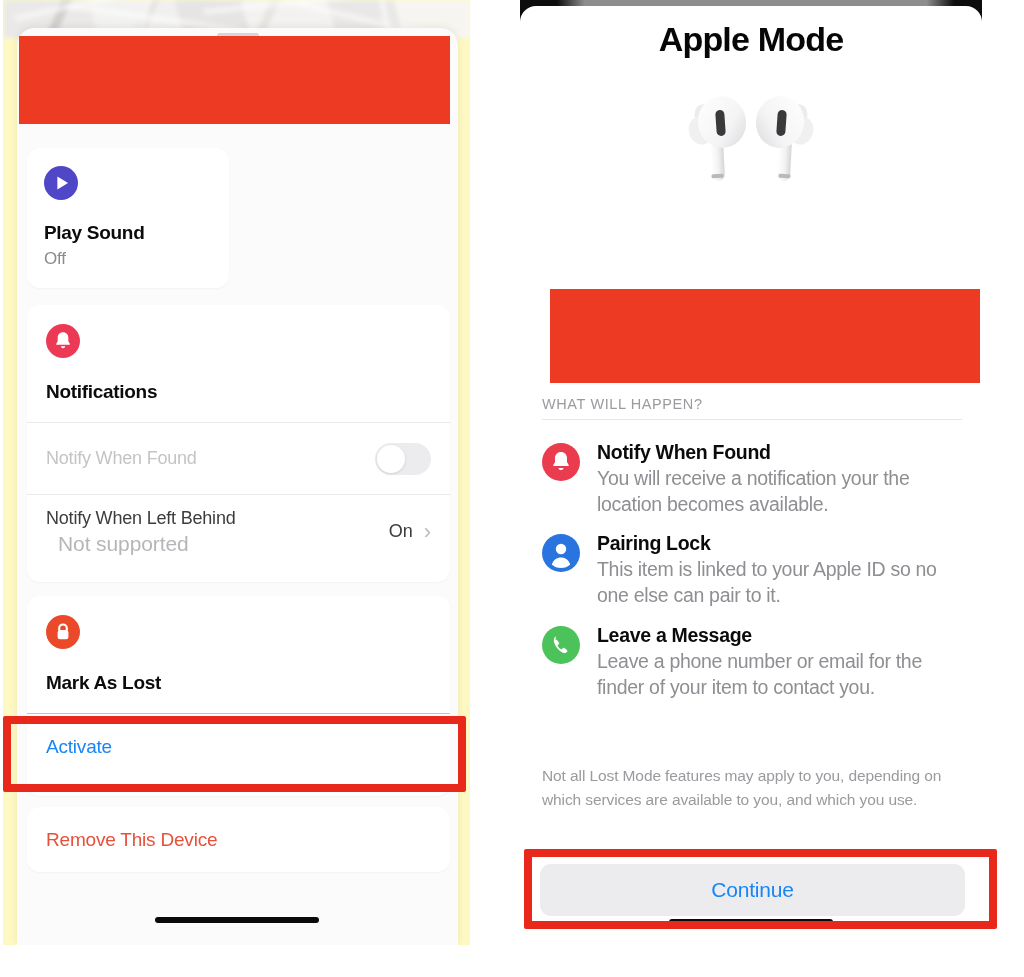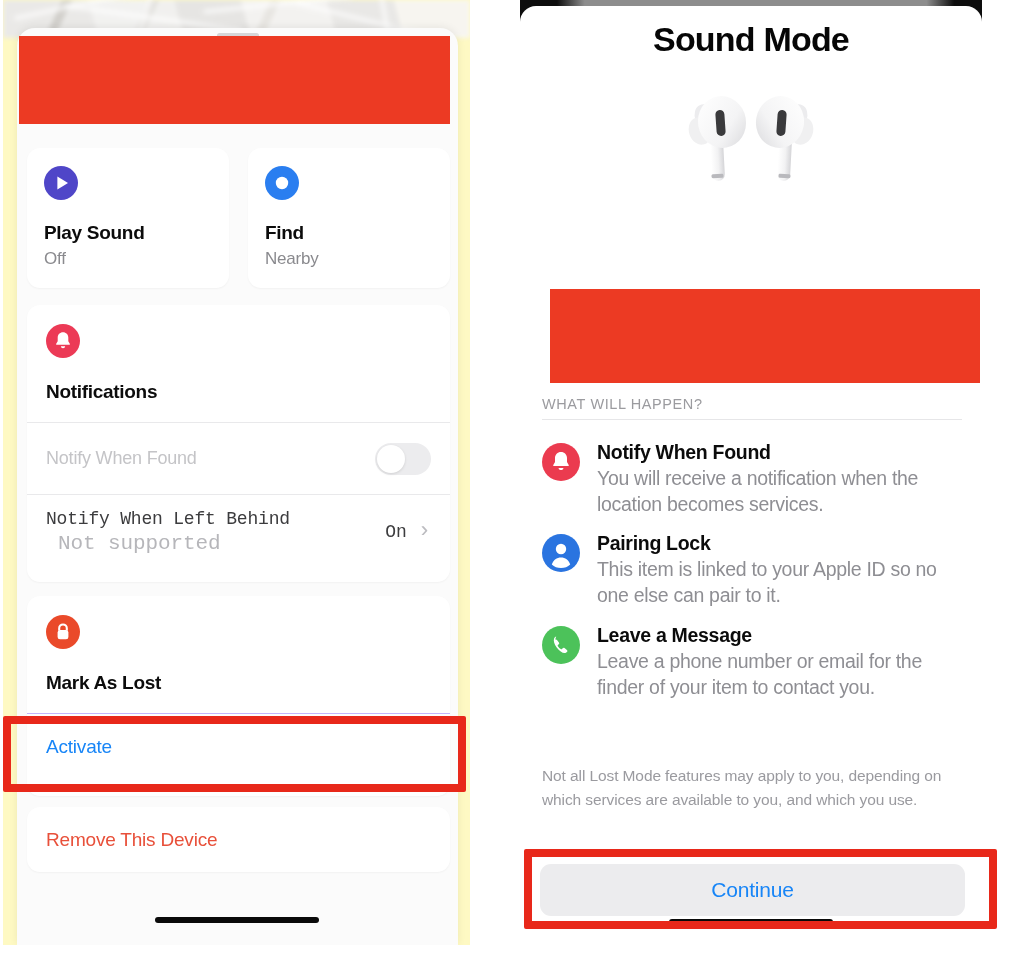--- a/index.html
+++ b/index.html
@@ -141,21 +141,21 @@
   .row {
     position: relative;
     display: flex;
     align-items: center;
     justify-content: space-between;
     padding: 0 19px;
     height: 72px;
     border-top: 1px solid #e9e9eb;
     margin: 0 0 0 0;
   }
-  .row.tall { height: 74px; font-family: Liberation Mono, monospace; }
+  .row.tall { height: 74px; }
   .row-label-wrap { display: flex; flex-direction: column; justify-content: center; }
   .row-label {
     font-size: 18px;
     color: #3c3c3e;
     letter-spacing: -0.2px;
   }
   .row-label.dim { color: #c4c4c7; }
   .row-sub {
     font-size: 21px;
     color: #b6b6ba;
@@ -387,30 +387,20 @@
         <span class="card-icon">
           <svg viewBox="0 0 34 34" width="34" height="34">
             <circle cx="17" cy="17" r="17" fill="#4f46c8"></circle>
             <path d="M13.4 10.6 L24 17 L13.4 23.4 Z" fill="#ffffff"></path>
           </svg>
         </span>
         <div class="card-title">Play Sound</div>
         <div class="card-sub">Off</div>
       </div>
 
-      <div class="action-card">
-        <span class="card-icon">
-          <svg viewBox="0 0 34 34" width="34" height="34">
-            <circle cx="17" cy="17" r="17" fill="#2a7ef0"></circle>
-            <circle cx="17" cy="17" r="6.2" fill="#ffffff"></circle>
-          </svg>
-        </span>
-        <div class="card-title">Find</div>
-        <div class="card-sub">Nearby</div>
-      </div>
 
     </div>
 
     <div class="group-card" id="notifications-card">
       <div class="group-header">
         <span class="group-icon">
           <svg viewBox="0 0 34 34" width="34" height="34">
             <circle cx="17" cy="17" r="17" fill="#ec3a56"></circle>
             <path d="M17 8.2c-3.1 0-5.3 2.3-5.3 5.4v3.6l-1.5 2.5c-.3.5 0 1.1.6 1.1h12.4c.6 0 .9-.6.6-1.1l-1.5-2.5v-3.6c0-3.1-2.2-5.4-5.3-5.4z" fill="#ffffff"></path>
             <path d="M14.9 22.2h4.2c0 1.2-.9 2-2.1 2s-2.1-.8-2.1-2z" fill="#ffffff"></path>
@@ -466,21 +456,21 @@
 
   <div class="highlight" id="activate-highlight"></div>
 
   <div id="right-panel">
 
     <div class="dark-backdrop"></div>
 
     <div class="right-sheet">
 
 
-      <div class="lm-title">Sound Mode</div>
+      <div class="lm-title">Apple Mode</div>
 
       <div class="airpods">
         <svg viewBox="0 0 230 130" width="230" height="130">
           <defs>
             <linearGradient id="budL" x1="0" y1="0" x2="1" y2="1">
               <stop offset="0%" stop-color="#ffffff"></stop>
               <stop offset="62%" stop-color="#f4f4f5"></stop>
               <stop offset="100%" stop-color="#d9d9dc"></stop>
             </linearGradient>
             <linearGradient id="budR" x1="1" y1="0" x2="0" y2="1">
@@ -527,21 +517,21 @@
       <div class="feature">
         <span class="feature-icon">
           <svg viewBox="0 0 38 38" width="38" height="38">
             <circle cx="19" cy="19" r="19" fill="#eb3b4f"></circle>
             <path d="M19 9c-3.5 0-6 2.6-6 6.1v4l-1.7 2.8c-.3.6 0 1.2.7 1.2h14c.7 0 1-.6.7-1.2L25 19.1v-4c0-3.5-2.5-6.1-6-6.1z" fill="#ffffff"></path>
             <path d="M16.6 24.9h4.8c0 1.3-1 2.2-2.4 2.2s-2.4-.9-2.4-2.2z" fill="#ffffff"></path>
           </svg>
         </span>
         <div class="feature-text">
           <div class="feature-title">Notify When Found</div>
-          <div class="feature-desc">You will receive a notification when the location becomes services.</div>
+          <div class="feature-desc">You will receive a notification your the location becomes available.</div>
         </div>
       </div>
 
       <div class="feature">
         <span class="feature-icon">
           <svg viewBox="0 0 38 38" width="38" height="38">
             <circle cx="19" cy="19" r="19" fill="#2a74e0"></circle>
             <circle cx="19" cy="15" r="5.2" fill="#ffffff"></circle>
             <path d="M9.8 30.4c1.5-4.6 5-7 9.2-7s7.7 2.4 9.2 7c-2.4 2.3-5.6 3.6-9.2 3.6s-6.8-1.3-9.2-3.6z" fill="#ffffff"></path>
           </svg>

